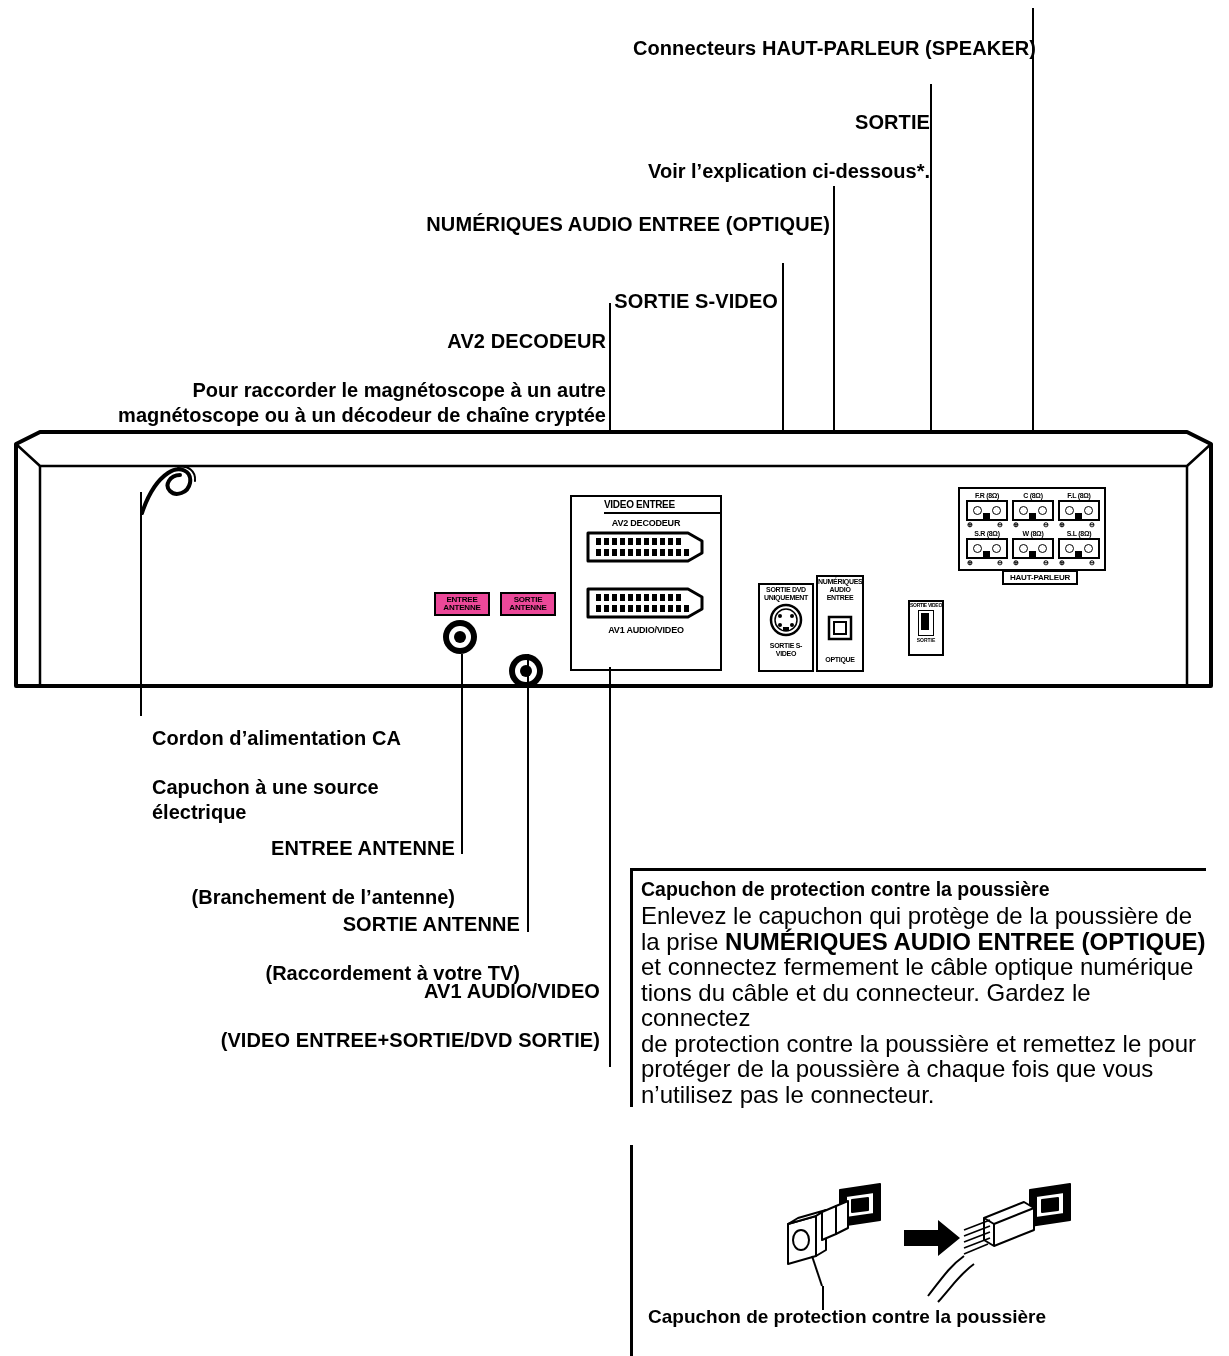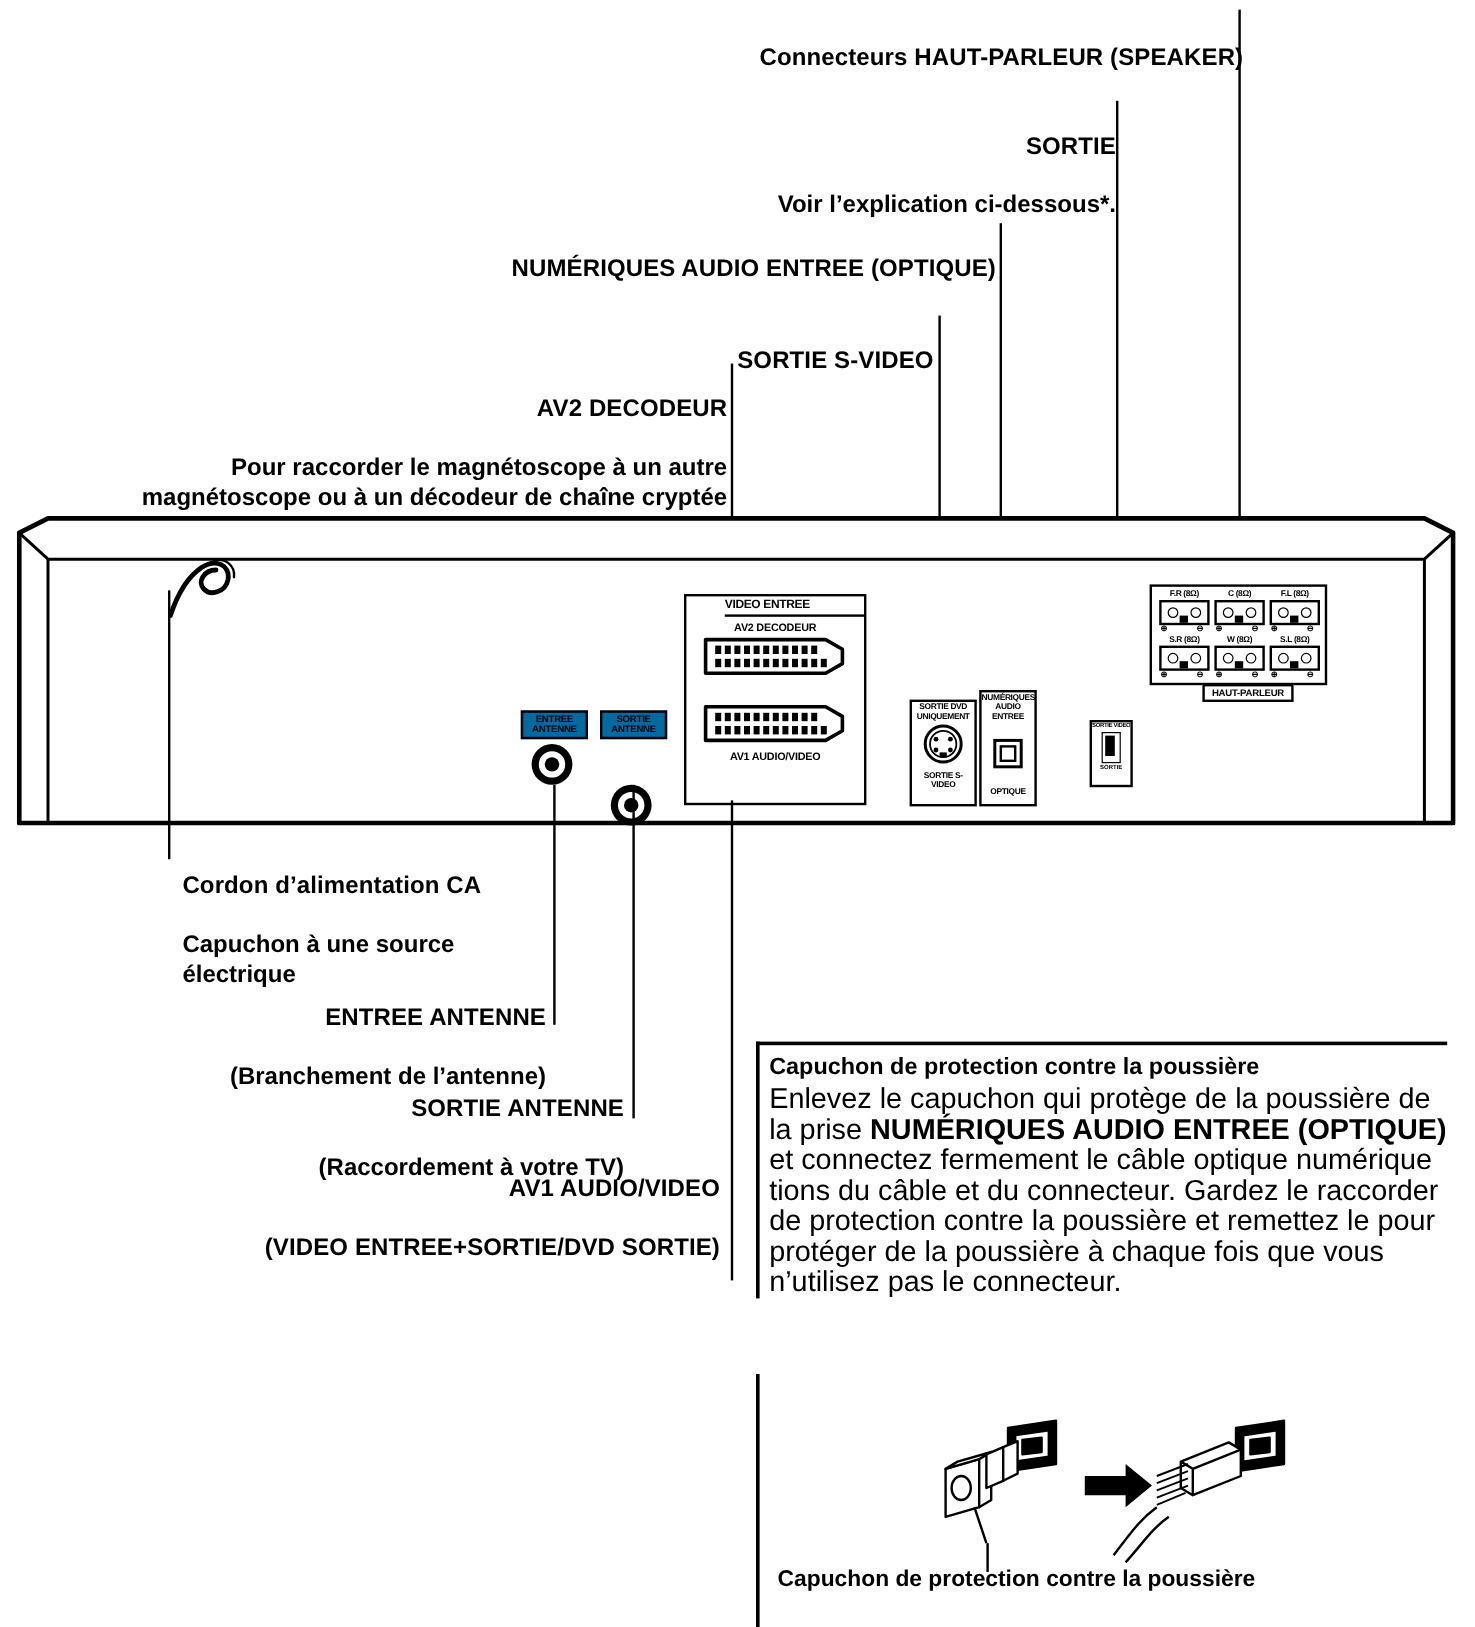--- a/index.html
+++ b/index.html
@@ -52,21 +52,21 @@
     width: 1199px;
     height: 258px;
   }
   #chassis svg { display: block; }
 
   
   .part { position: absolute; }
 
   .minilabel {
     border: 2px solid #000;
-    background: #0369a1;
+    background: #ec4899;
     font-weight: bold;
     text-align: center;
     line-height: 1.0;
     letter-spacing: -0.2px;
   }
 
   
   .ant-label {
     width: 52px;
     font-size: 8px;
@@ -484,21 +484,21 @@
 </div>
 
 <div id="note-box">
   <div id="note-title">Capuchon de protection contre la poussière</div>
   <div id="note-body">
     <div>Enlevez le capuchon qui protège de la poussière de</div>
     <div>
       <span>la prise </span><b>NUMÉRIQUES AUDIO ENTREE (OPTIQUE)</b>
     </div>
     <div>et connectez fermement le câble optique numérique</div>
-    <div>tions du câble et du connecteur. Gardez le raccorder</div>
+    <div>tions du câble et du connecteur. Gardez le connectez</div>
     <div>de protection contre la poussière et remettez le  pour</div>
     <div>protéger de la poussière à chaque fois que vous</div>
     <div>n’utilisez pas le connecteur.</div>
   </div>
 </div>
 
 <div class="leader" style="left:630px; top:1145px; width:3px; height:211px;"></div>
 
 <div class="part" style="left:778px; top:1168px;">
   <svg width="330" height="135" viewBox="0 0 330 135" xmlns="http://www.w3.org/2000/svg">

